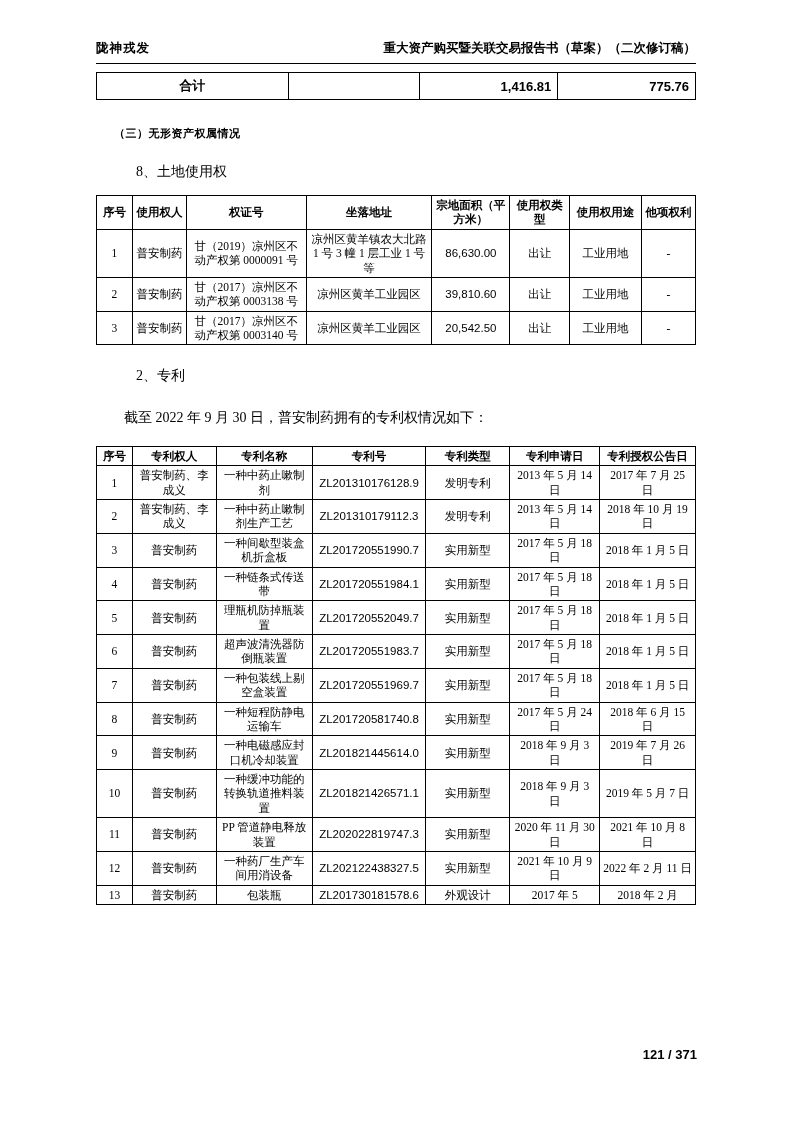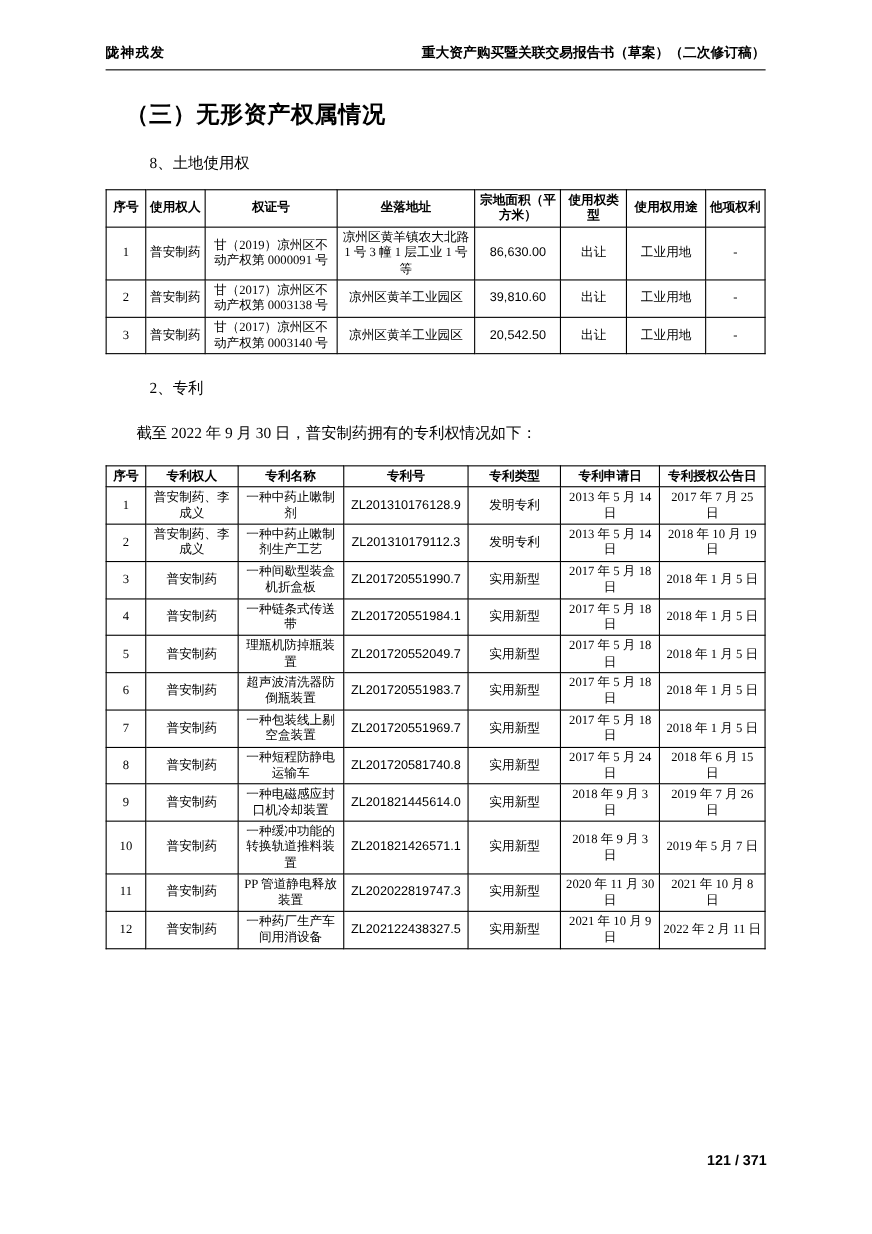--- a/index.html
+++ b/index.html
@@ -82,21 +82,21 @@
   .sum-table td.blank {
     border-right: 0.9px solid #000;
   }
   .sum-table td.num {
     text-align: right;
     border-right: 0.9px solid #000;
     font-family: "Liberation Sans", sans-serif;
   }
   
   h2.section {
-    font-size: 21px;
+    font-size: 11px;
     font-weight: bold;
     margin: 26px 0 0 0;
     padding-left: 18px;
     letter-spacing: 0.5px;
   }
   p.sub {
     font-size: 14px;
     margin: 22px 0 0 0;
     padding-left: 40px;
   }
@@ -132,20 +132,36 @@
 
 <div class="page">
   <div class="content">
 
     <div class="header">
       <div class="left">陇神戎发</div>
       <div class="right">重大资产购买暨关联交易报告书（草案）（二次修订稿）</div>
     </div>
     <div class="header-rule"></div>
 
+    <table class="sum-table">
+      <colgroup>
+        <col style="width:32%">
+        <col style="width:22%">
+        <col style="width:23%">
+        <col style="width:23%">
+      </colgroup>
+      <tbody>
+        <tr>
+          <td class="lbl">合计</td>
+          <td class="blank"></td>
+          <td class="num">1,416.81</td>
+          <td class="num">775.76</td>
+        </tr>
+      </tbody>
+    </table>
 
     <h2 class="section">（三）无形资产权属情况</h2>
 
     <p class="sub">8、土地使用权</p>
 
 
     <div class="tbl-wrap">
       <table class="doc land">
         <colgroup>
           <col style="width:6%">
@@ -333,20 +349,29 @@
             </tr>
             <tr>
               <td>12</td>
               <td>普安制药</td>
               <td>一种药厂生产车间用消设备</td>
               <td class="num-cell">ZL202122438327.5</td>
               <td>实用新型</td>
               <td>2021 年 10 月 9 日</td>
               <td>2022 年 2 月 11 日</td>
             </tr>
+            <tr>
+              <td>13</td>
+              <td>普安制药</td>
+              <td>包装瓶</td>
+              <td class="num-cell">ZL201730181578.6</td>
+              <td>外观设计</td>
+              <td>2017 年 5</td>
+              <td>2018 年 2 月</td>
+            </tr>
           </tbody>
       </table>
     </div>
 
   </div>
 
   <div class="footer">121 / 371</div>
 </div>
 
 </body></html>

